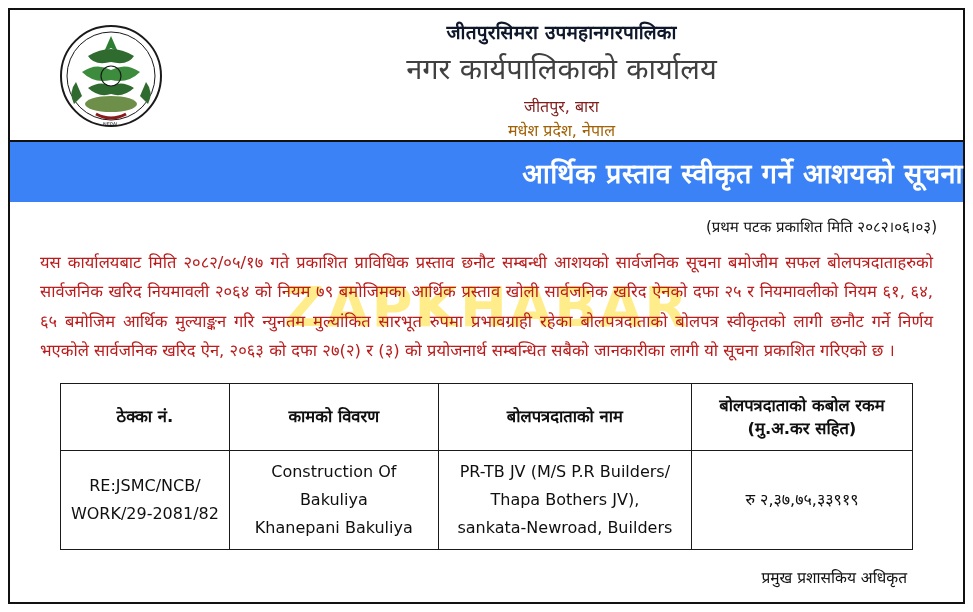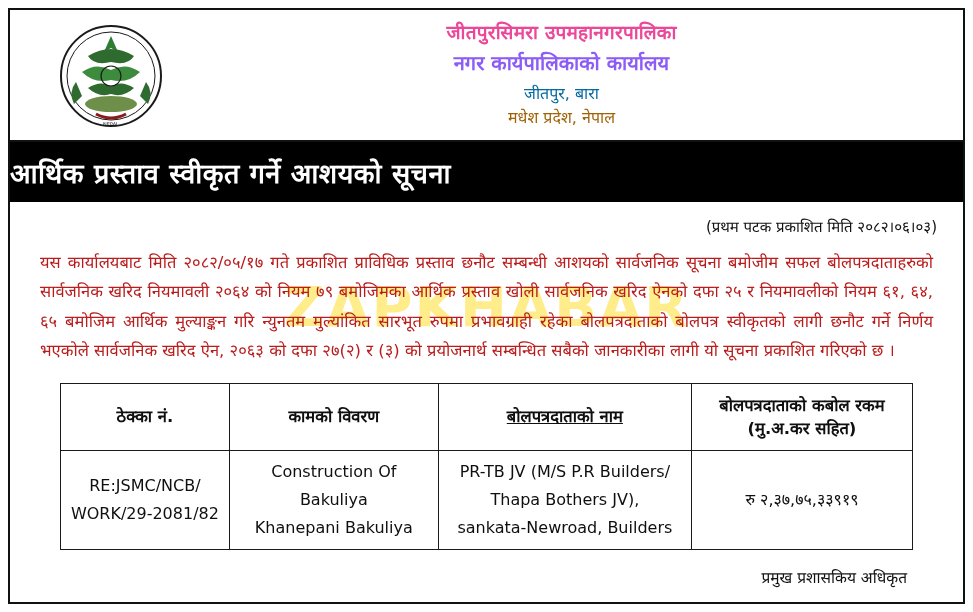--- a/index.html
+++ b/index.html
@@ -46,52 +46,52 @@
     position: absolute;
     left: 170px;
     right: 20px;
     top: 10px;
     text-align: center;
   }
   .muni-name {
     font-family: "DejaVu Sans", sans-serif;
     font-size: 19px;
     font-weight: bold;
-    color: #ec4899;
+    color: #0f172a;
     letter-spacing: 0.2px;
     line-height: 1.35;
   }
   .office-name {
     font-family: "DejaVu Sans", sans-serif;
-    font-size: 20px;
-    font-weight: bold;
-    color: #8b5cf6;
+    font-size: 29px;
+    font-weight: normal;
+    color: #404040;
     line-height: 1.5;
     margin-top: 2px;
   }
   .place-1 {
     font-family: "DejaVu Sans", sans-serif;
     font-size: 16px;
-    color: #0369a1;
+    color: #7f1d1d;
     margin-top: 4px;
     line-height: 1.5;
   }
   .place-2 {
     font-family: "DejaVu Sans", sans-serif;
     font-size: 16px;
     color: #a16207;
     line-height: 1.5;
   }
   
   .title-bar {
-    background: #000000;
+    background: #3b82f6;
     height: 60px;
     display: flex;
     align-items: center;
-    justify-content: flex-start;
+    justify-content: flex-end;
   }
   .title-bar .title {
     font-family: "DejaVu Sans", sans-serif;
     font-size: 27px;
     font-weight: bold;
     color: #ffffff;
     letter-spacing: 0.5px;
   }
   
   .body-area {
@@ -156,21 +156,21 @@
     padding: 4px 6px;
   }
   table.notice-table td {
     font-size: 16px;
     height: 86px;
     line-height: 1.75;
     padding: 6px 8px;
   }
   .col-1 { width: 19.5%; }
   .col-2 { width: 24.5%; }
-  .col-3 { width: 30%; text-decoration: underline; }
+  .col-3 { width: 30%; }
   .col-4 { width: 26%; }
   .cell-latin {
     font-family: "Liberation Sans", sans-serif;
     font-size: 16px;
     line-height: 1.9;
   }
   .cell-amount {
     font-family: "DejaVu Sans", sans-serif;
     font-size: 17px;
   }

